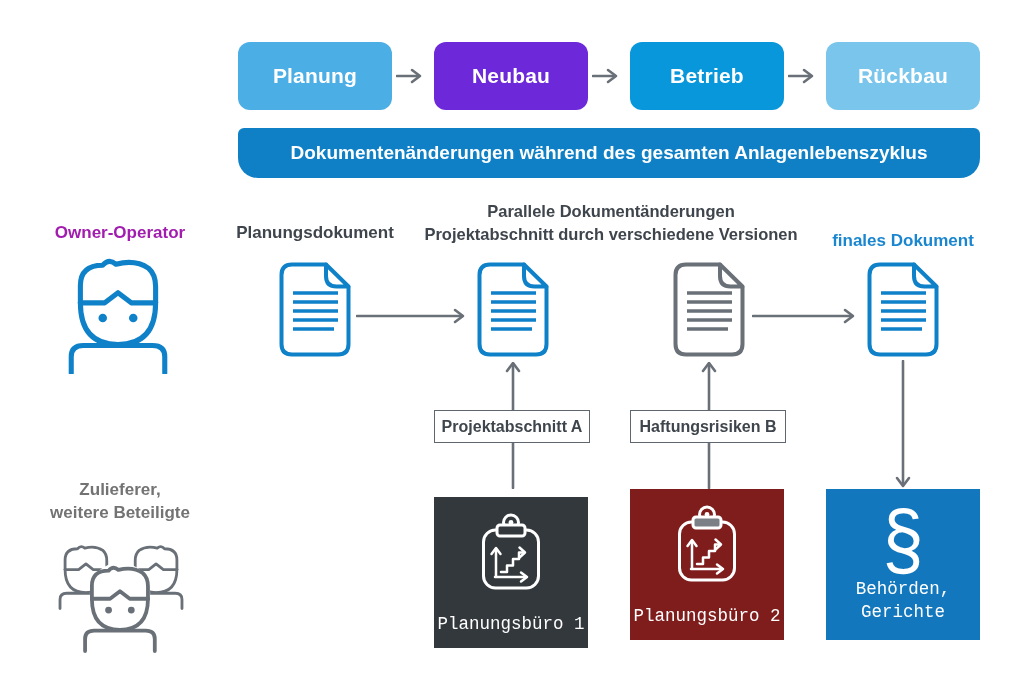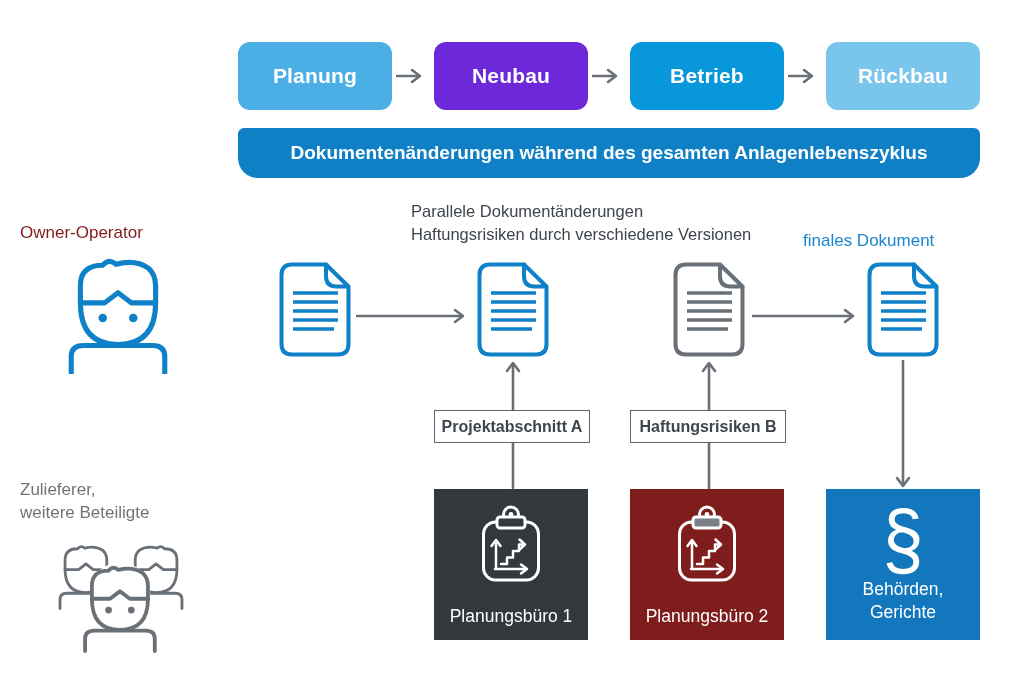--- a/index.html
+++ b/index.html
@@ -11,41 +11,41 @@
          display:flex;align-items:center;justify-content:center;
          color:#fff;font-size:21px;font-weight:700;letter-spacing:.2px;}
   .gap-arrow{position:absolute;top:68px;width:30px;height:16px;}
 
   
   .banner{position:absolute;left:238px;top:128px;width:742px;height:50px;
           border-radius:6px 6px 20px 20px;display:flex;align-items:center;justify-content:center;
           color:#fff;font-size:19px;font-weight:700;text-align:center;}
 
   
-  .caption{position:absolute;text-align:left;font-size:17px;font-weight:400;line-height:22.5px;}
+  .caption{position:absolute;text-align:center;font-size:17px;font-weight:700;line-height:22.5px;}
   .caption.small{font-size:16.5px;}
 
   
   .icon-abs{position:absolute;}
   svg{display:block;}
   .line-art{fill:none;stroke:currentColor;stroke-linecap:round;stroke-linejoin:round;}
 
   
   .doc{position:absolute;top:261px;width:74px;height:97px;}
 
   
   .phase{position:absolute;top:410px;width:154px;height:31px;background:#fff;
          border:1.5px solid #60666D;border-radius:0;z-index:2;
          display:flex;align-items:center;justify-content:center;
          font-size:16px;font-weight:600;}
 
   
   .org{position:absolute;top:489px;width:154px;height:151px;color:#fff;}
   .org .org-label{position:absolute;left:0;bottom:12px;width:100%;text-align:center;
-                  font-size:17.5px;font-weight:500;line-height:23px;}
+                  font-size:17.5px;font-weight:500;line-height:23px;font-family:Liberation Mono, monospace;}
   .org .clip-icon{position:absolute;left:45px;top:16px;}
   .para-glyph{position:absolute;left:0;top:2px;width:100%;text-align:center;
               font-size:82px;font-weight:400;line-height:96px;transform:scaleX(.9);}
 
   .arrow-v{position:absolute;z-index:1;}
 </style>
 </head>
 <body>
 
 <div class="canvas">
@@ -62,24 +62,25 @@
   </svg>
   <div class="stage" style="left: 630px; background-color: rgb(9, 151, 220);">Betrieb</div>
   <svg class="gap-arrow" style="left: 788px; color: rgb(106, 112, 119);" viewBox="0 0 30 16">
     <path class="line-art" stroke-width="2.6" d="M1,8 H22"></path>
       <path class="line-art" stroke-width="2.6" d="M16,2 L24,8 L16,14"></path>
   </svg>
   <div class="stage" style="left: 826px; background-color: rgb(121, 197, 236);">Rückbau</div>
 
   <div class="banner" style="background-color: rgb(15, 128, 197);">Dokumentenänderungen während des gesamten Anlagenlebenszyklus</div>
 
-  <div class="caption" style="left: 20px; top: 222px; width: 200px; color: #7f1d1d;">Owner-Operator</div>
+  <div class="caption" style="left: 20px; top: 222px; width: 200px; color: #a21caf;">Owner-Operator</div>
+  <div class="caption" style="left: 215px; top: 222px; width: 200px; color: rgb(63, 69, 76);">Planungsdokument</div>
   <div class="caption small" style="left: 411px; top: 200px; width: 400px; color: rgb(63, 69, 76);">
     <div>Parallele Dokumentänderungen</div>
-    <div>Haftungsrisiken durch verschiedene Versionen</div>
+    <div>Projektabschnitt durch verschiedene Versionen</div>
   </div>
   <div class="caption" style="left: 803px; top: 222px; width: 200px; color: rgb(26, 134, 208); margin-top: 8px;">finales Dokument</div>
 
   <svg class="icon-abs" style="left: 62px; top: 252px; color: rgb(14, 129, 200);" width="112" height="122" viewBox="0 0 110 120">
     <g class="line-art" stroke-width="5">
       <path d="M18,50 V33 Q18,13 40,13 Q46,6 53,12 Q72,7 85,16 Q92,22 92,34 V50"></path>
       <path d="M18,50 H42 L55,40 L68,50 H92"></path>
       <path d="M18,50 Q18,91 55,91 Q92,91 92,50"></path>
       <path d="M9,119 V103 Q9,92 21,92 H89 Q101,92 101,103 V119"></path>
     </g>
@@ -186,21 +187,21 @@
     <use href="#gpl" transform="translate(138,20) scale(-0.58,0.58)"></use>
     <rect x="38" y="42" width="62" height="72" rx="30" fill="#fff"></rect>
     <rect x="31" y="110" width="76" height="26" rx="8" fill="#fff"></rect>
     <g transform="translate(26,40) scale(0.78)">
       <use href="#gpl"></use>
       <circle cx="40" cy="65" r="4.5" fill="currentColor"></circle>
       <circle cx="70" cy="65" r="4.5" fill="currentColor"></circle>
     </g>
   </svg>
 
-  <div class="org" style="left: 434px; background-color: rgb(51, 56, 61); --boxbg: #33383D;">
+  <div class="org" style="left: 434px; background-color: rgb(51, 56, 61); margin-top: 8px; --boxbg: #33383D;">
     <svg class="clip-icon" width="64" height="80" viewBox="0 0 64 80">
       <g fill="none" stroke="#fff" stroke-linecap="round" stroke-linejoin="round">
         <rect x="4.5" y="17" width="55" height="58" rx="12" stroke-width="3"></rect>
         <circle cx="32" cy="9.5" r="7.5" stroke-width="3"></circle>
         <rect x="18" y="12" width="28" height="11" rx="3" stroke-width="3" style="fill:var(--boxbg)"></rect>
         <path stroke-width="2.5" d="M17,63 V36"></path>
           <path stroke-width="2.5" d="M12.5,41 L17,35 L21.5,41"></path>
         <path stroke-width="2.5" d="M16,64 H47"></path>
           <path stroke-width="2.5" d="M42,59.5 L48,64 L42,68.5"></path>
         <path stroke-width="2.5" d="M22,59 H28 V52.5 H34 V46 H40 V39.5 H44.5"></path>

